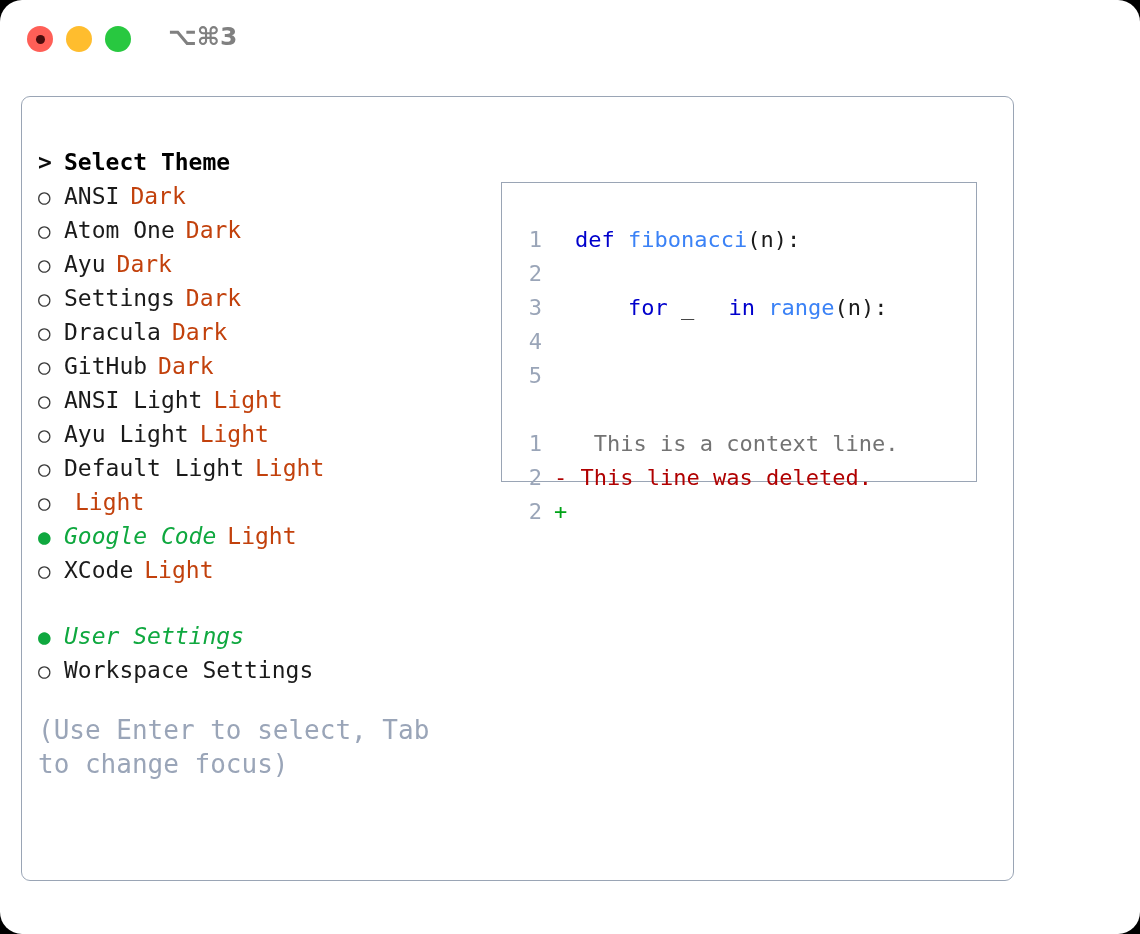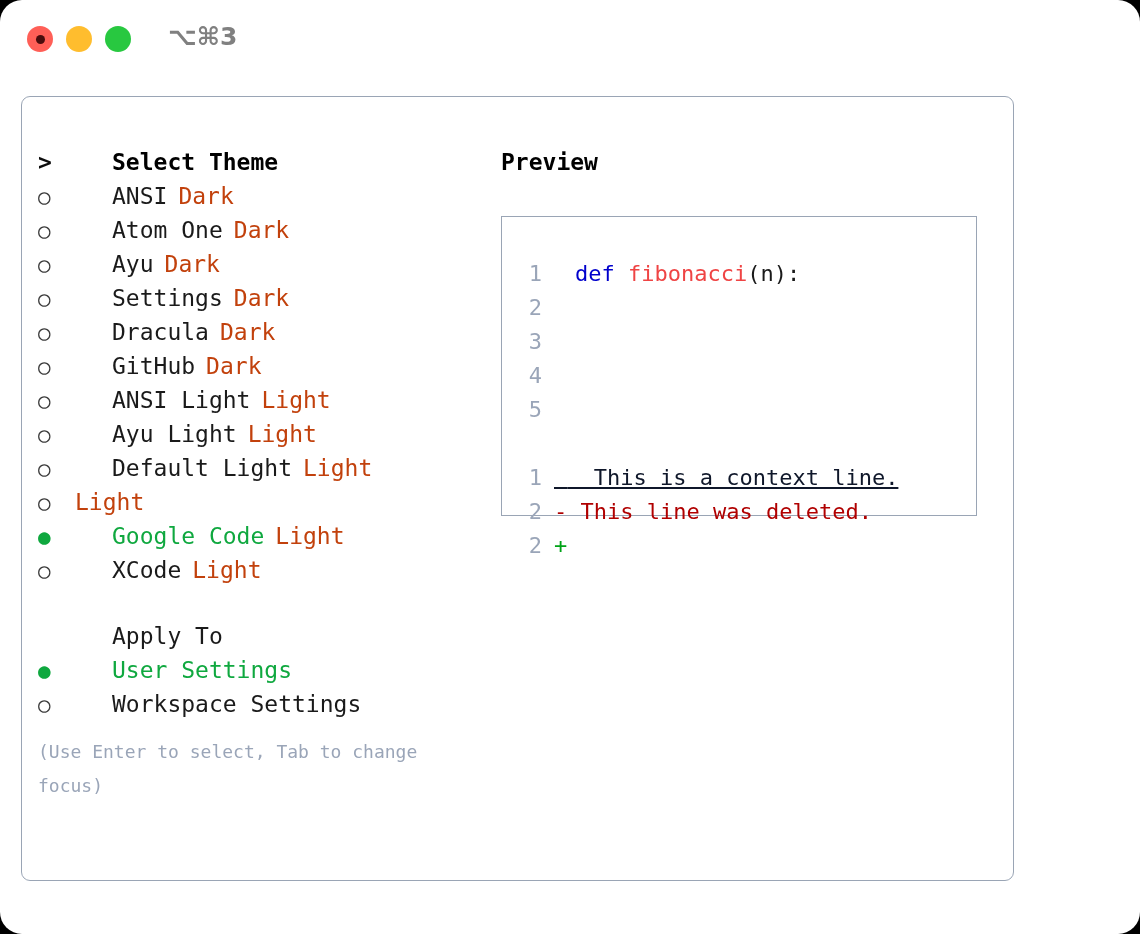--- a/index.html
+++ b/index.html
@@ -111,38 +111,37 @@
   .bullet.blank { color: transparent; }
   .bullet.caret {
     color: #0d0d0d;
     font-weight: bold;
     font-size: 23px;
   }
 
   .label {
     font-size: 23px;
     color: #1a1a1a;
-    margin-left: 48px;
   }
   .label.hdr {
     font-weight: bold;
     color: #000000;
     font-size: 23px;
   }
-  .label.active { color: #0fa83f; }
+  .label.active { color: #0fa83f; font-style: italic; }
   .tag {
     font-size: 23px;
     color: #c2410c;
     margin-left: 11px;
   }
   .spacer-md { height: 32px; }
 
   .hint {
-    margin-top: 14px;
-    font-size: 18px;
+    margin-top: 26px;
+    font-size: 26px;
     color: #9aa5b8;
     line-height: 34px;
     width: 420px;
   }
 
   
   .right-col {
     position: absolute;
     left: 479px;
     top: 48px;
@@ -177,24 +176,24 @@
     width: 22px;
     flex: 0 0 22px;
     text-align: right;
     color: #9aa5b8;
     margin-right: 12px;
   }
   .code { white-space: pre; }
 
   
   .t-kw   { color: #0000cc; margin-left: 21px; }
-  .t-fn   { color: #ef4444; }
+  .t-fn   { color: #3b82f6; }
   .t-num  { color: #0b7a78; }
   .t-txt  { color: #1a1a1a; }
-  .t-ctx  { color: #0f172a; text-decoration: underline; }
+  .t-ctx  { color: #737373; }
   .t-del  { color: #b00000; }
   .t-add  { color: #00a317; }
   .gap    { height: 34px; }
 </style>
 </head>
 <body>
 
 <div class="window">
 
   <div class="titlebar">
@@ -281,54 +280,50 @@
       </div>
 
       <div class="row">
         <span class="bullet empty">○</span>
         <span class="label">XCode</span>
         <span class="tag">Light</span>
       </div>
 
       <div class="spacer-md"></div>
 
-      <div class="row">
-        <span class="bullet blank">&nbsp;</span>
-        <span class="label">Apply To</span>
-      </div>
 
       <div class="row">
         <span class="bullet sel">●</span>
         <span class="label active">User Settings</span>
       </div>
 
       <div class="row">
         <span class="bullet empty">○</span>
         <span class="label">Workspace Settings</span>
       </div>
 
       <div class="hint">(Use Enter to select, Tab to change focus)</div>
     </div>
 
     <div class="right-col">
-      <div class="preview-title">Preview</div>
 
       <div class="code-box">
 
         <div class="cline">
           <span class="ln">1</span>
           <span class="code"><span class="t-kw">def</span><span class="t-txt"> </span><span class="t-fn">fibonacci</span><span class="t-txt">(n):</span></span>
         </div>
 
         <div class="cline">
           <span class="ln">2</span>
         </div>
 
         <div class="cline">
           <span class="ln">3</span>
+          <span class="code"><span class="t-txt">    </span><span class="t-kw">for</span><span class="t-txt"> _ </span><span class="t-kw">in</span><span class="t-txt"> </span><span class="t-fn">range</span><span class="t-txt">(n):</span></span>
         </div>
 
         <div class="cline">
           <span class="ln">4</span>
         </div>
 
         <div class="cline">
           <span class="ln">5</span>
         </div>
 

